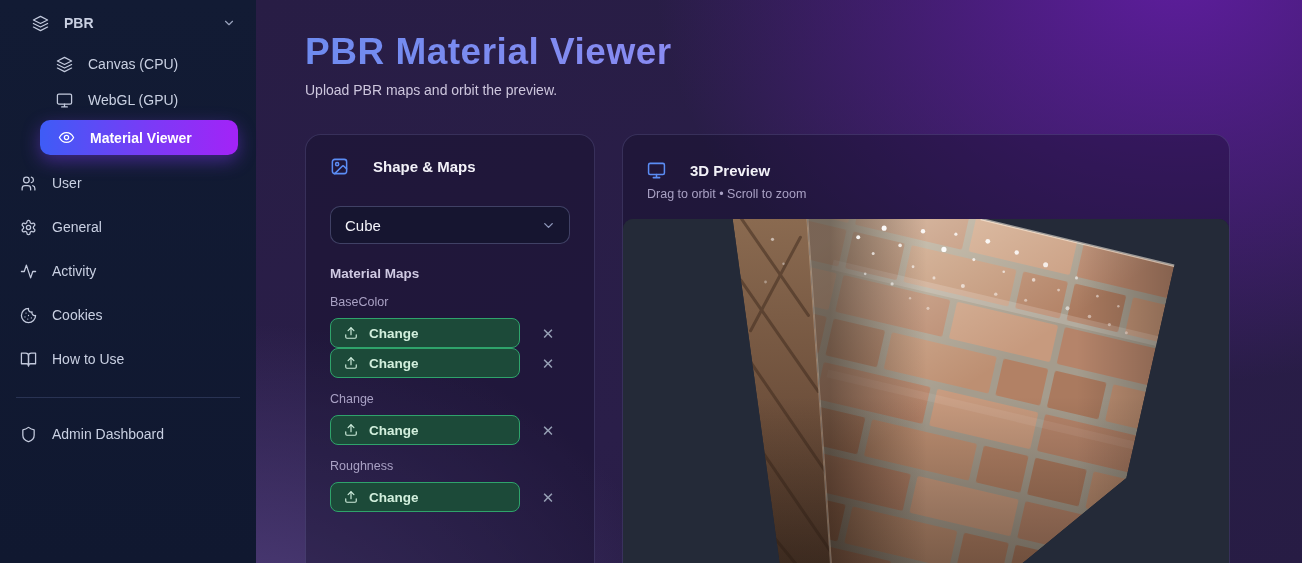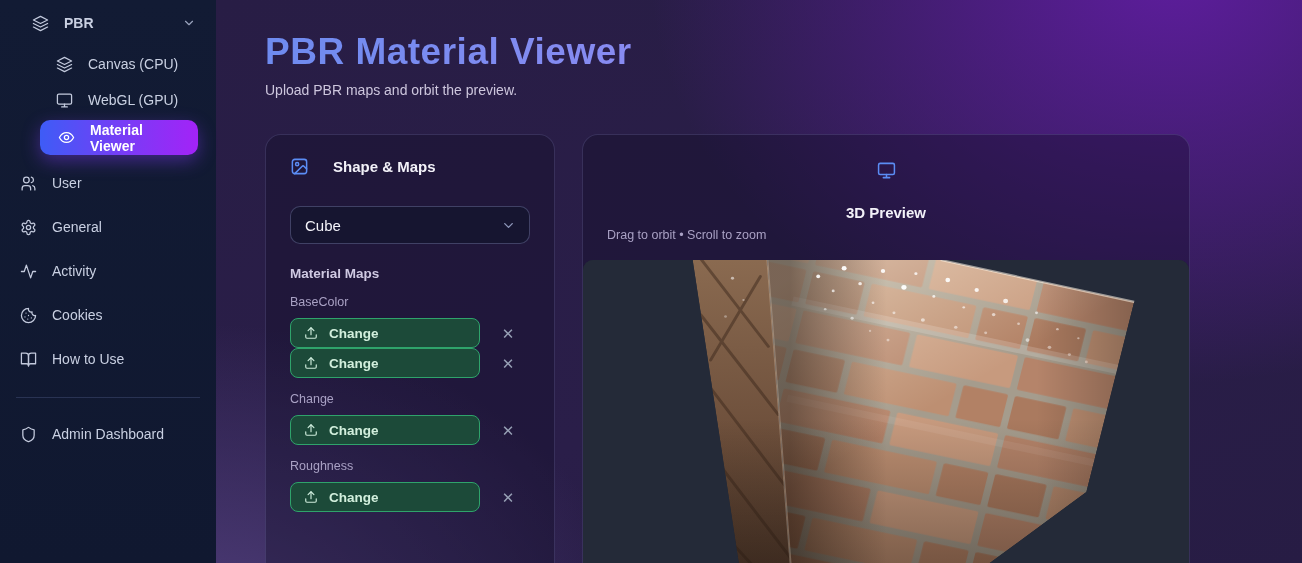--- a/index.html
+++ b/index.html
@@ -7,21 +7,21 @@
   body {
     font-family: "Liberation Sans", sans-serif;
     display:flex;
     background:#1c1536;
     color:#e7e6f2;
   }
   svg { display:block; }
 
   
   .sidebar{
-    width:216px; flex-shrink:0; height:100%;
+    width:256px; flex-shrink:0; height:100%;
     background:linear-gradient(180deg,#121b34 0%,#101830 100%);
     padding-top:6px;
     position:relative; z-index:2;
   }
   .sb-row{ display:flex; align-items:center; gap:15px; color:#c9d0e2; font-size:14px; cursor:pointer; }
   .sb-row .ic{ width:17px; height:17px; color:#c3cadd; flex-shrink:0; }
   .group-head{ height:34px; padding:0 20px 0 32px; font-weight:600; }
   .group-head .chev{ margin-left:auto; width:14px; height:14px; color:#9aa3bd; }
   .sub-list{ margin-top:6px; }
   .sub-row{ height:36px; padding-left:56px; }
@@ -88,21 +88,21 @@
     cursor:pointer; font-family:inherit;
   }
   .change-btn .ic{ width:14px; height:14px; color:#cdebdb; }
   .x-btn{
     margin-left:16px; width:24px; height:24px; border:none; background:none;
     color:#97a0b5; font-size:15px; cursor:pointer; line-height:1; font-family:inherit;
   }
 
   
   .card-preview{ width:608px; display:flex; flex-direction:column; overflow:hidden; }
-  .preview-head{ padding:26px 24px 7px;flex-direction:column; }
+  .preview-head{ padding:26px 24px 7px; }
   .preview-hint{ font-size:12.5px; color:#a9a1c4; padding:0 24px 18px; }
   .preview-canvas{
     flex:1; background:#242a38; border-radius:10px 10px 0 0;
     position:relative; overflow:hidden; cursor:grab;
   }
   .preview-canvas svg{ width:100%; height:100%; }
 </style>
 </head>
 <body>
 

